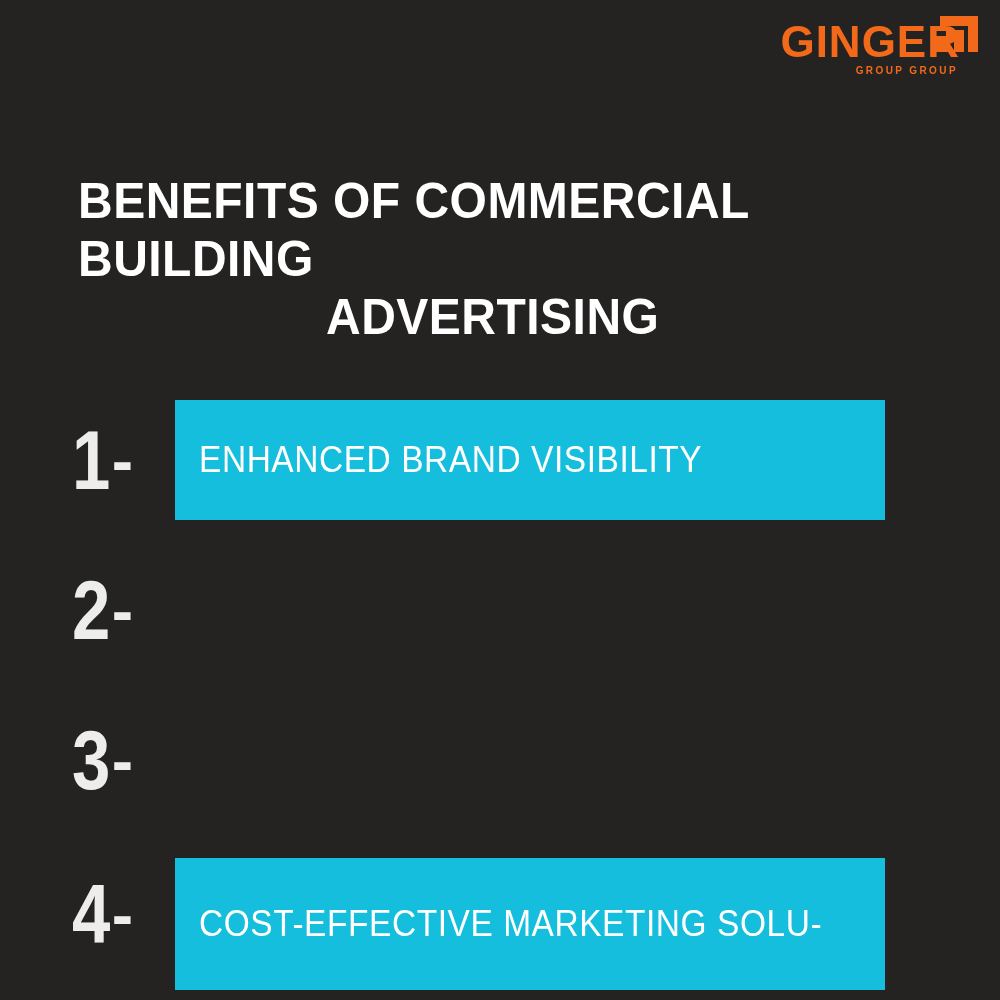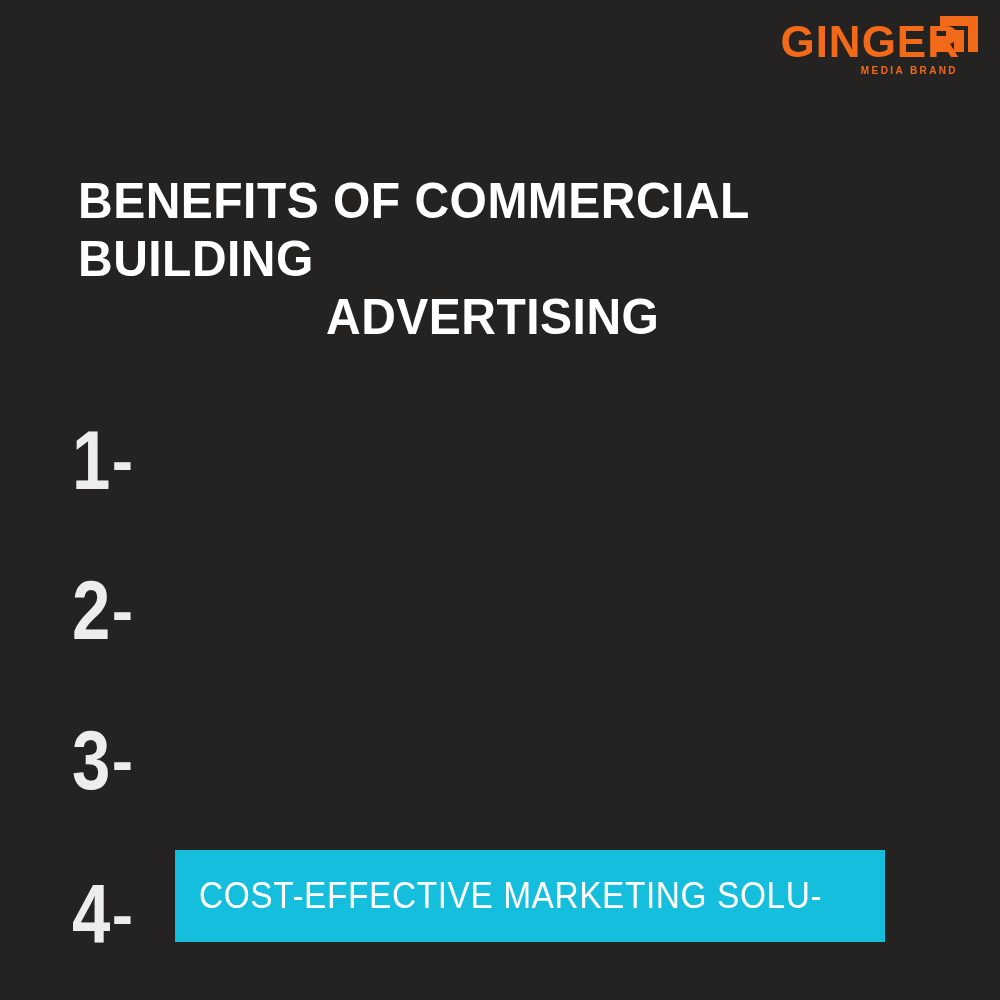--- a/index.html
+++ b/index.html
@@ -132,50 +132,53 @@
     transform-origin: left center;
     color: #ffffff;
     font-family: "Liberation Sans", sans-serif;
     font-weight: normal;
     font-size: 36px;
     letter-spacing: 0.6px;
     white-space: nowrap;
   }
   
   .row.row-last { height: 128px; margin-bottom: 0; }
-  .row.row-last .row-bar { height: 92px; }
+  .row.row-last .row-bar { height: 132px; margin-top: 8px; }
 </style>
 </head>
 <body>
 
 <div id="poster">
 
   <div class="logo-block">
     <div class="logo-wordmark">GINGER</div>
-    <div class="logo-subtext">MEDIA BRAND</div>
+    <div class="logo-subtext">GROUP GROUP</div>
     <div class="logo-mark">
       <svg viewBox="0 0 46 44" width="46" height="44" aria-hidden="true">
         <path d="M4 4 H42 V40 H32 V14 H4 Z" fill="#F2691A"></path>
         <path d="M10 18 H28 V40 H18 V28 H10 Z" fill="#F2691A"></path>
         <rect x="0" y="24" width="14" height="16" fill="#F2691A"></rect>
       </svg>
     </div>
   </div>
 
   <div class="title">
     <span class="line1">BENEFITS OF COMMERCIAL BUILDING</span>
     <span class="line2">ADVERTISING</span>
   </div>
 
   <div class="list">
 
     <div class="row">
       <div class="row-number">
         <span class="digit">1</span><span class="dash">-</span>
       </div>
+      <div class="row-bar">
+        <span class="row-label">ENHANCED BRAND VISIBILITY</span>
+      </div>
     </div>
 
     <div class="row">
       <div class="row-number">
         <span class="digit">2</span><span class="dash">-</span>
       </div>
     </div>
 
     <div class="row">
       <div class="row-number">

